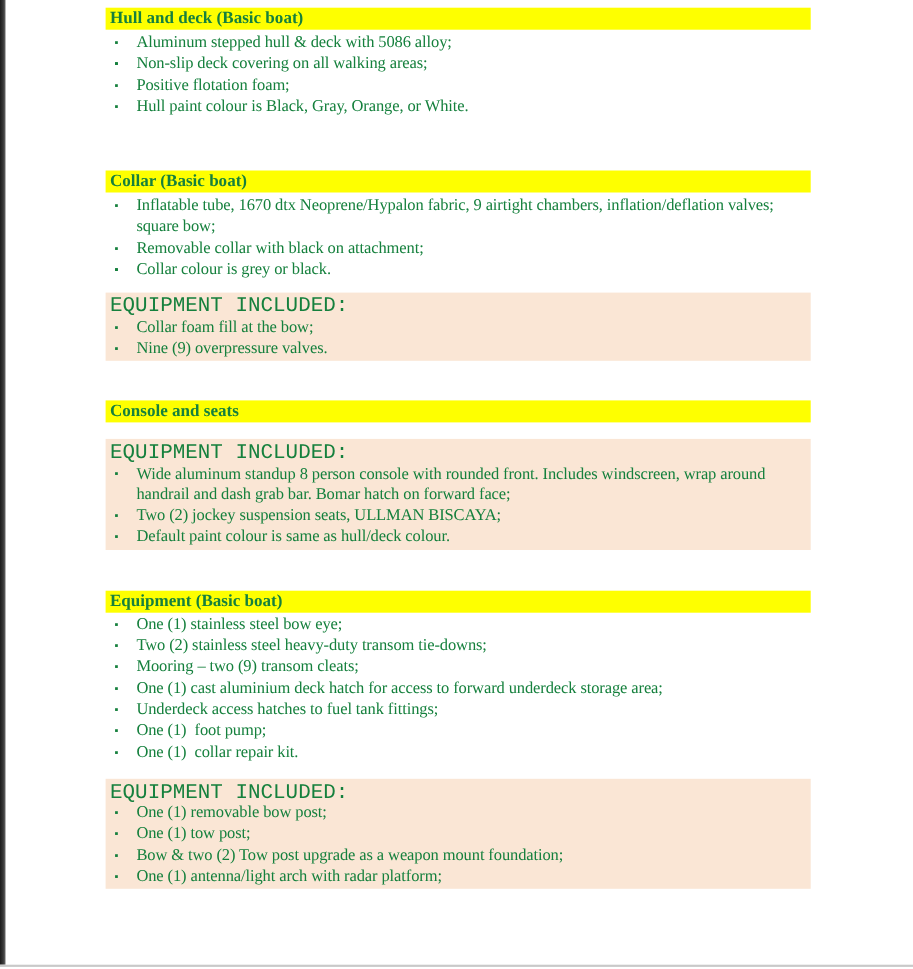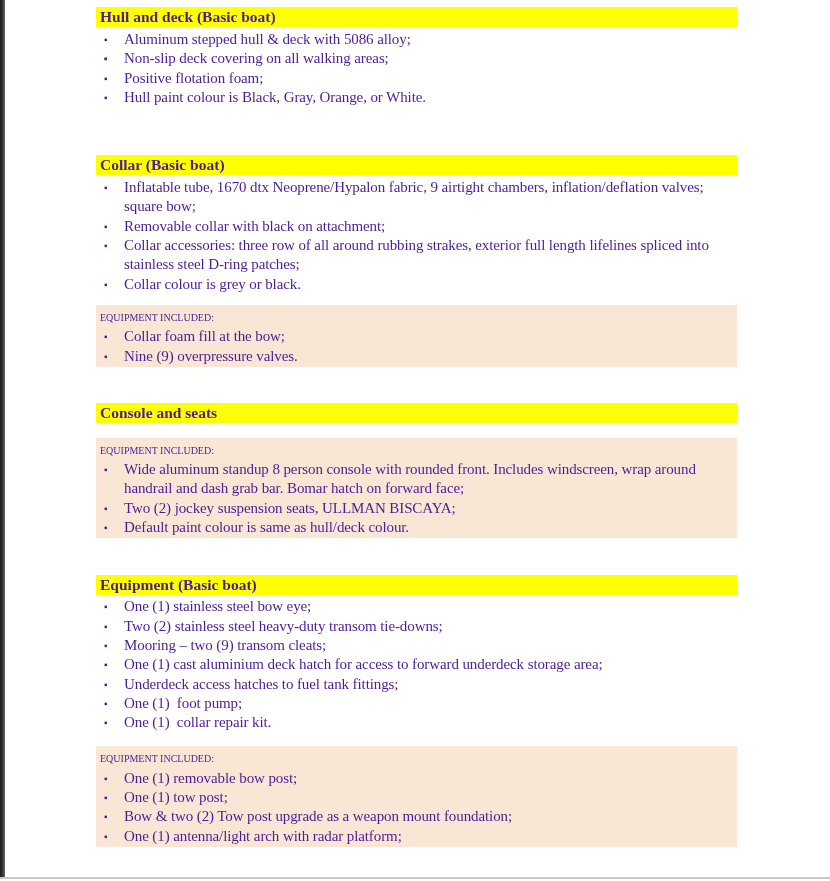--- a/index.html
+++ b/index.html
@@ -7,21 +7,21 @@
     padding: 0;
     background: #ffffff;
   }
   .page {
     position: relative;
     width: 830px;
     height: 881px;
     background: #ffffff;
     overflow: hidden;
     font-family: "Liberation Serif", "DejaVu Serif", serif;
-    color: #4c1d95;
+    color: #15803d;
   }
   .edge-left {
     position: absolute;
     left: 0; top: 0;
     width: 5px; height: 877px;
     background: linear-gradient(90deg, #1b1b1b 0%, #3a3a3a 60%, #6a6a6a 100%);
   }
   .edge-bottom {
     position: absolute;
     left: 0; top: 877px;
@@ -38,23 +38,24 @@
     font-weight: bold;
     font-size: 15.5px;
     line-height: 16px;
     padding: 2px 4px 2px 4px;
   }
   .eq {
     background: #fae6d5;
     padding: 3px 0 1px 0;
   }
   .eq-title {
-    font-size: 10px;
+    font-size: 19px;
     line-height: 19.3px;
     padding-left: 4px;
+    font-family: Liberation Mono, monospace;
   }
   ul.bl {
     list-style: none;
     margin: 0;
     padding: 0;
   }
   ul.bl li {
     position: relative;
     padding-left: 28px;
     font-size: 15px;
@@ -82,21 +83,21 @@
       <li><span class="bul">▪</span></li>
       <li><span class="bul">▪</span><span>Non-slip deck covering on all walking areas;</span></li>
       <li><span class="bul">▪</span><span>Positive flotation foam;</span></li>
       <li><span class="bul">▪</span><span>Hull paint colour is Black, Gray, Orange, or White.</span></li>
     </ul>
 
     <div class="hl" style="margin-top:48px">Collar (Basic boat)</div>
     <ul class="bl" style="margin-top:3px">
       <li><span class="bul">▪</span><span>Inflatable tube, 1670 dtx Neoprene/Hypalon fabric, 9 airtight chambers, inflation/deflation valves; square bow;</span></li>
       <li><span class="bul">▪</span><span>Removable collar with black on attachment;</span></li>
-      <li><span class="bul">▪</span><span>Collar accessories: three row of all around rubbing strakes, exterior full length lifelines spliced into stainless steel D-ring patches;</span></li>
+      <li><span class="bul">▪</span></li>
       <li><span class="bul">▪</span><span>Collar colour is grey or black.</span></li>
     </ul>
 
     <div class="eq" style="margin-top:11px">
       <div class="eq-title">EQUIPMENT INCLUDED:</div>
       <ul class="bl">
         <li><span class="bul">▪</span><span>Collar foam fill at the bow;</span></li>
         <li><span class="bul">▪</span><span>Nine (9) overpressure valves.</span></li>
       </ul>
     </div>

